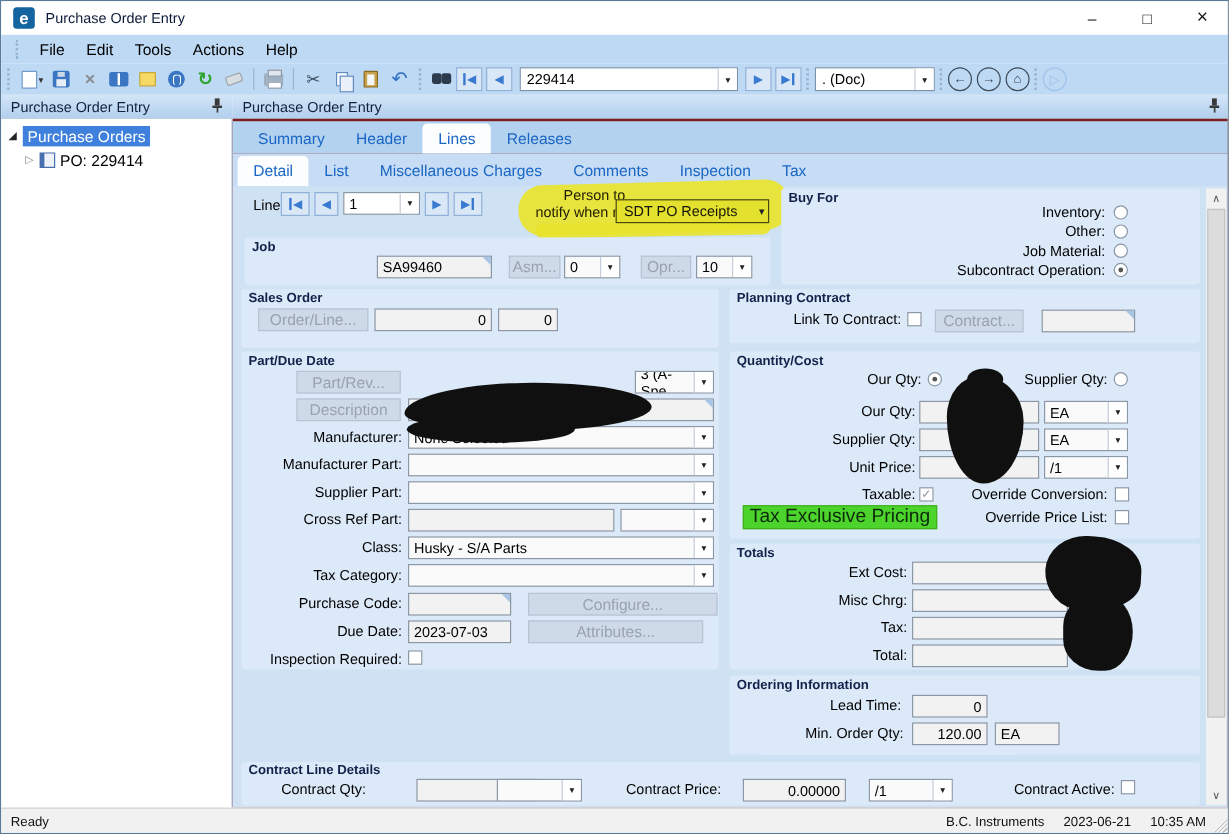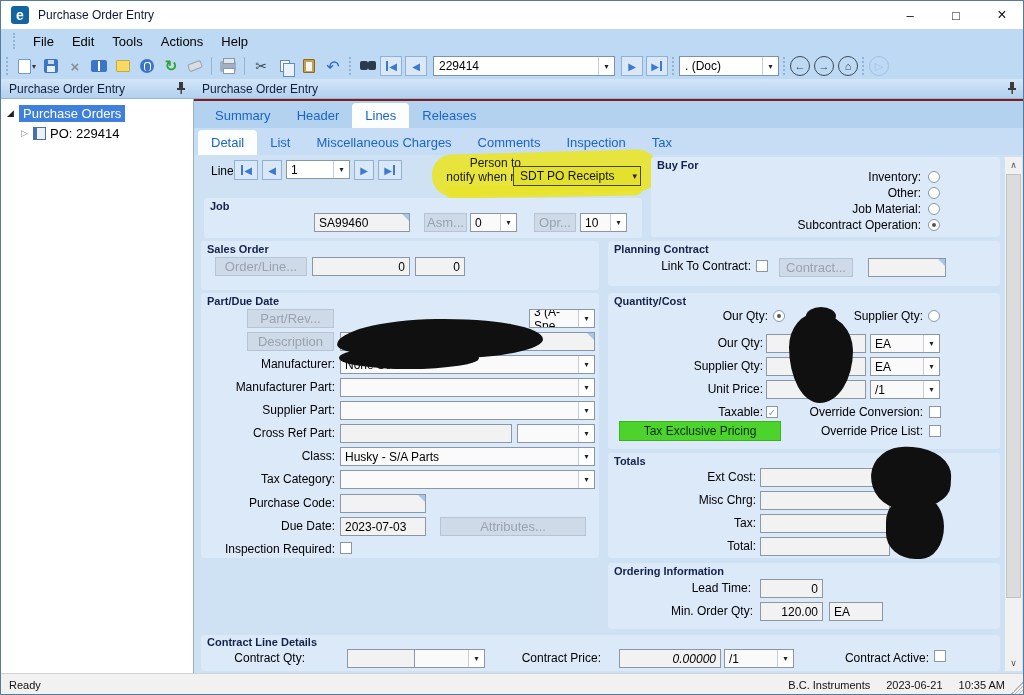--- a/index.html
+++ b/index.html
@@ -90,21 +90,21 @@
   .combo{position:absolute;height:19px;background:#fafafa;border:1px solid #8a97a6;display:flex;align-items:center;
          padding:0 18px 0 4px;font-size:12px;overflow:hidden;}
   .notch::after{content:"";position:absolute;top:-1px;right:-1px;border-top:9px solid #a9c6e6;border-left:9px solid transparent;}
   .dbtn{position:absolute;height:19px;background:#cfdae8;border:1px solid #b6c4d6;color:#98a2b0;display:flex;
         align-items:center;justify-content:center;font-size:13px;white-space:nowrap;}
   .radio{position:absolute;width:12px;height:12px;border:1px solid #8a97a6;border-radius:50%;background:#fff;}
   .radio.sel::after{content:"";position:absolute;left:3px;top:3px;width:4px;height:4px;border-radius:50%;background:#555;}
   .check{position:absolute;width:12px;height:12px;border:1px solid #8a97a6;background:#fff;font-size:10px;color:#8a97a6;
          display:flex;align-items:center;justify-content:center;}
   .greenbtn{position:absolute;height:20px;background:#4cd42c;border:1px solid #3cb01e;color:#0a2a0a;display:flex;
-            align-items:center;justify-content:center;font-size:12px;}
+            align-items:center;justify-content:center;font-size:16px;}
   .vscroll{position:absolute;left:811px;top:2px;width:17px;height:514px;background:#f1f1f1;}
   .varrow{position:absolute;left:0;width:17px;height:16px;display:flex;align-items:center;justify-content:center;
           color:#555;font-size:9px;}
   .vthumb{position:absolute;left:1px;top:17px;width:15px;height:424px;background:#dcdcdc;border:1px solid #c2c2c2;}
 
   
   .hl{position:absolute;background:#e8e42c;opacity:0.92;}
   .blob{position:absolute;background:#101010;}
 
   
@@ -430,20 +430,21 @@
           </div>
         <div class="lbl rlbl" style="left:0px;top:179px;width:134px;">Tax Category:</div>
         <div class="combo" style="left:139px;top:177px;width:255px;">
             <span></span>
             <span class="ddbox">
               <span>▾</span>
             </span>
           </div>
         <div class="lbl rlbl" style="left:0px;top:203px;width:134px;">Purchase Code:</div>
         <div class="field notch" style="left:139px;top:201px;width:86px;"></div>
+        <div class="dbtn" style="left:239px;top:201px;width:158px;">Configure...</div>
         <div class="lbl rlbl" style="left:0px;top:226px;width:134px;">Due Date:</div>
         <div class="field" style="left:139px;top:224px;width:86px;">
             <span>2023-07-03</span>
           </div>
         <div class="dbtn" style="left:239px;top:224px;width:146px;">Attributes...</div>
         <div class="lbl rlbl" style="left:0px;top:249px;width:134px;">Inspection Required:</div>
         <div class="check" style="left:139px;top:249px;"></div>
       </div>
 
       <div class="group" style="left:414px;top:138px;width:392px;height:156px;">
@@ -521,21 +522,21 @@
         <div class="field num" style="left:109px;top:14px;width:100px;margin-left:37px;">
             <span>0.00</span>
           </div>
         <div class="combo" style="left:213px;top:14px;width:71px;">
             <span></span>
             <span class="ddbox">
               <span>▾</span>
             </span>
           </div>
         <div class="lbl rlbl" style="left:306px;top:16px;width:94px;">Contract Price:</div>
-        <div class="field num" style="left:418px;top:14px;width:102px;font-style:italic;">
+        <div class="field num" style="left:418px;top:14px;width:86px;">
             <span>0.00000</span>
           </div>
         <div class="combo" style="left:523px;top:14px;width:70px;">
             <span>/1</span>
             <span class="ddbox">
               <span>▾</span>
             </span>
           </div>
         <div class="lbl rlbl" style="left:628px;top:16px;width:100px;">Contract Active:</div>
         <div class="check" style="left:733px;top:15px;"></div>

